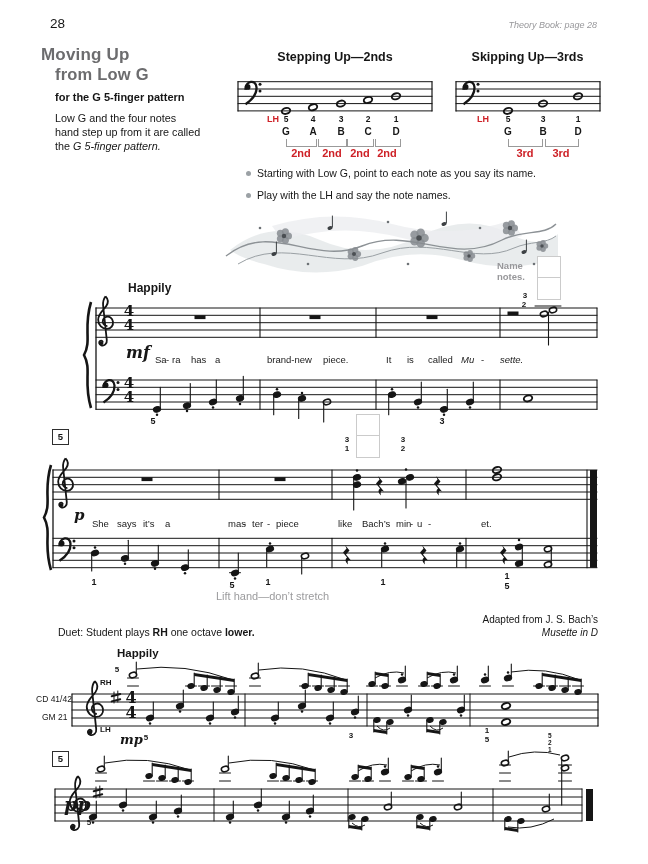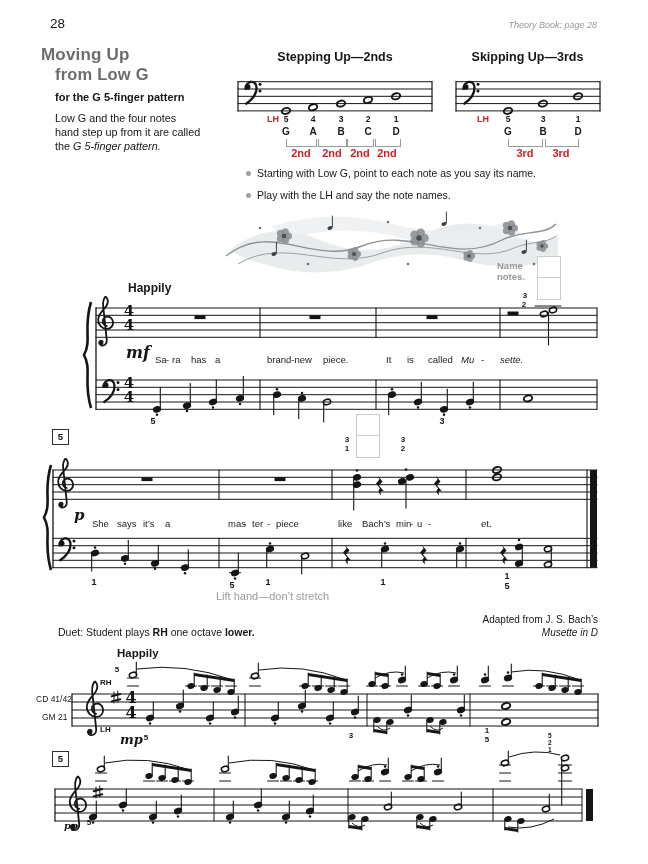--- a/index.html
+++ b/index.html
@@ -715,21 +715,21 @@
       <line x1="431.3" y1="71" x2="431.3" y2="57" stroke="#151515" stroke-width="1.1" stroke-linecap="round"></line>
       <ellipse cx="478" cy="84" rx="3.2" ry="2.4" fill="#151515" stroke="#151515" stroke-width="1" transform="rotate(-16 478 84)"></ellipse>
       <ellipse cx="491" cy="86" rx="3.2" ry="2.4" fill="#151515" stroke="#151515" stroke-width="1" transform="rotate(-16 491 86)"></ellipse>
       <line x1="474.8" y1="84" x2="474.8" y2="95" stroke="#151515" stroke-width="1.1" stroke-linecap="round"></line>
       <line x1="487.8" y1="86" x2="487.8" y2="97" stroke="#151515" stroke-width="1.1" stroke-linecap="round"></line>
       <polygon points="474.8,95 487.8,97 487.8,94 474.8,92" fill="#151515"></polygon>
       <ellipse cx="516" cy="74" rx="3.7" ry="2.7" fill="none" stroke="#151515" stroke-width="1.6" transform="rotate(-16 516 74)"></ellipse>
       <line x1="519.3" y1="73" x2="519.3" y2="59" stroke="#151515" stroke-width="1.1" stroke-linecap="round"></line>
       <path d="M478,92 Q501,96 524,84" fill="none" stroke="#151515" stroke-width="1"></path>
     </svg>
-  <div class="a dyn" style="left:64px;top:820px;font-size:10px;">pp</div>
+  <div class="a dyn" style="left:64px;top:793px;font-size:19px;">pp</div>
   <div class="a sfing" style="left:84px;top:818px;">5</div>
   <div class="a" style="left:548px;top:732px;width:8px;font-size:6.5px;font-weight:bold;">
       <span style="position: absolute; top: 0px;">5</span>
       <span style="position: absolute; top: 7px;">2</span>
       <span style="position: absolute; top: 14px;">1</span>
     </div>
 
 </div>
 
 </body></html>

